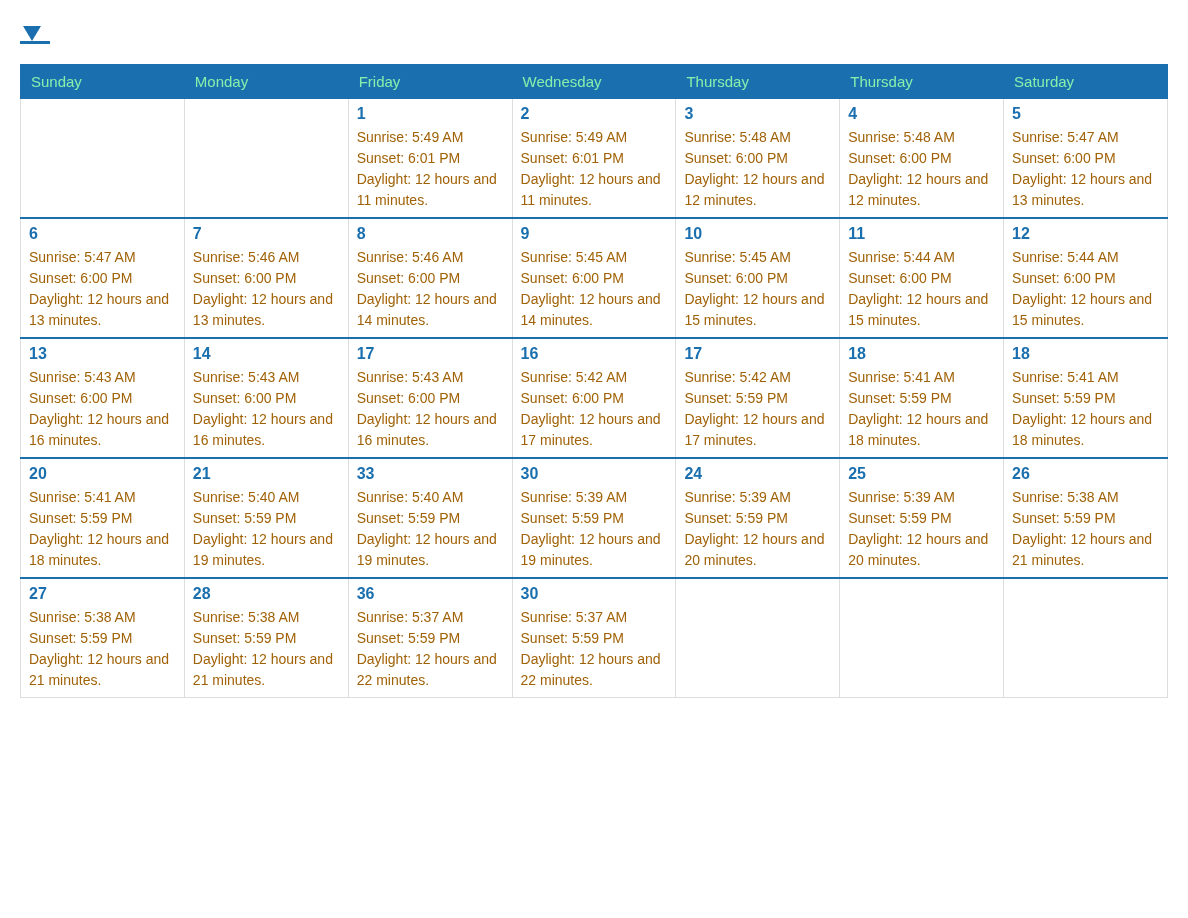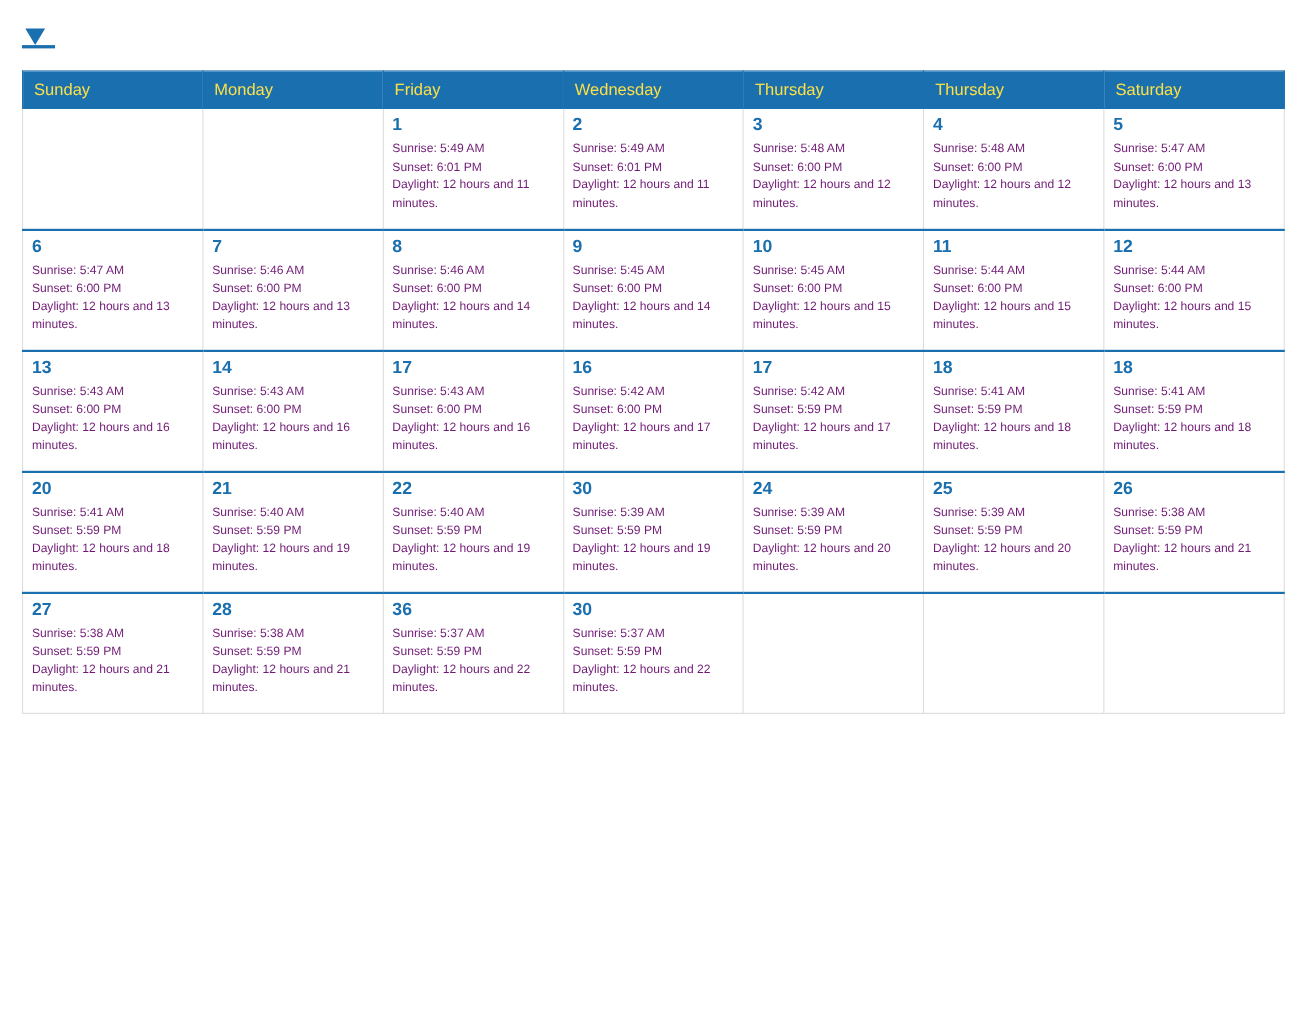--- a/index.html
+++ b/index.html
@@ -52,21 +52,21 @@
       color: #555;
       margin-top: 8px;
     }
     .calendar-table {
       width: 100%;
       border-collapse: collapse;
       border: 1px solid #ccc;
     }
     .calendar-table th {
       background-color: #1a6faf;
-      color: #fde047;
+      color: #86efac;
       text-align: left;
       padding: 8px 10px;
       font-size: 15px;
       font-weight: normal;
       border: 1px solid #1a6faf;
     }
     .calendar-table td {
       width: calc(100% / 7);
       vertical-align: top;
       padding: 6px 8px;
@@ -77,22 +77,22 @@
       height: 110px;
     }
     .day-number {
       font-size: 16px;
       font-weight: bold;
       color: #1a6faf;
       display: block;
       margin-bottom: 4px;
     }
     .day-info {
-      font-size: 11px;
-      color: #701a75;
+      font-size: 14px;
+      color: #a16207;
       line-height: 1.5;
     }
     .empty-cell {
       background: #fff;
     }
     tr:not(:first-child) td {
       border-top: 2px solid #1a6faf;
     }
     .calendar-table thead th {
       border: 1px solid #1a6faf;
@@ -218,21 +218,21 @@
       <tr>
         <td>
           <span class="day-number">20</span>
           <div class="day-info">Sunrise: 5:41 AM<br>Sunset: 5:59 PM<br>Daylight: 12 hours and 18 minutes.</div>
         </td>
         <td>
           <span class="day-number">21</span>
           <div class="day-info">Sunrise: 5:40 AM<br>Sunset: 5:59 PM<br>Daylight: 12 hours and 19 minutes.</div>
         </td>
         <td>
-          <span class="day-number">22</span>
+          <span class="day-number">33</span>
           <div class="day-info">Sunrise: 5:40 AM<br>Sunset: 5:59 PM<br>Daylight: 12 hours and 19 minutes.</div>
         </td>
         <td>
           <span class="day-number">30</span>
           <div class="day-info">Sunrise: 5:39 AM<br>Sunset: 5:59 PM<br>Daylight: 12 hours and 19 minutes.</div>
         </td>
         <td>
           <span class="day-number">24</span>
           <div class="day-info">Sunrise: 5:39 AM<br>Sunset: 5:59 PM<br>Daylight: 12 hours and 20 minutes.</div>
         </td>

